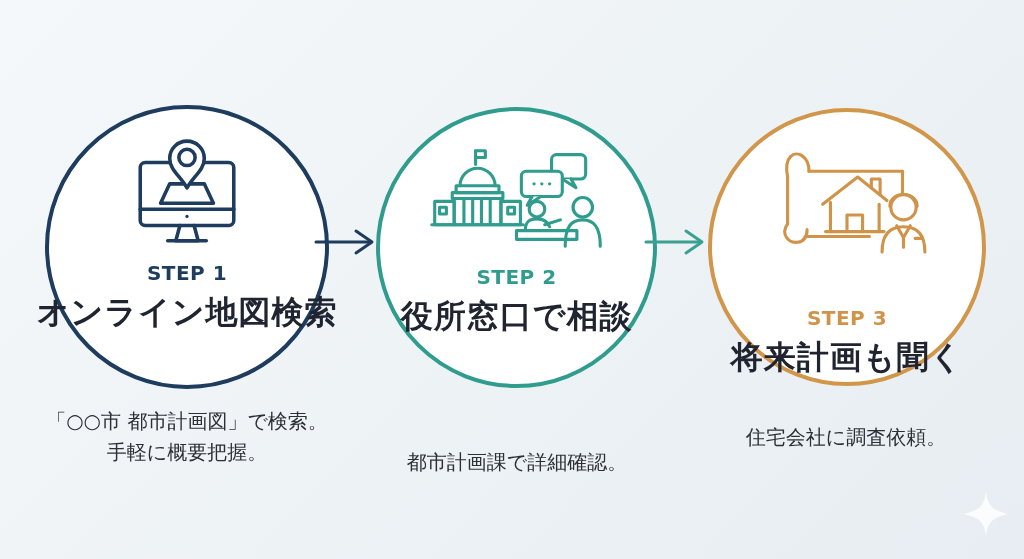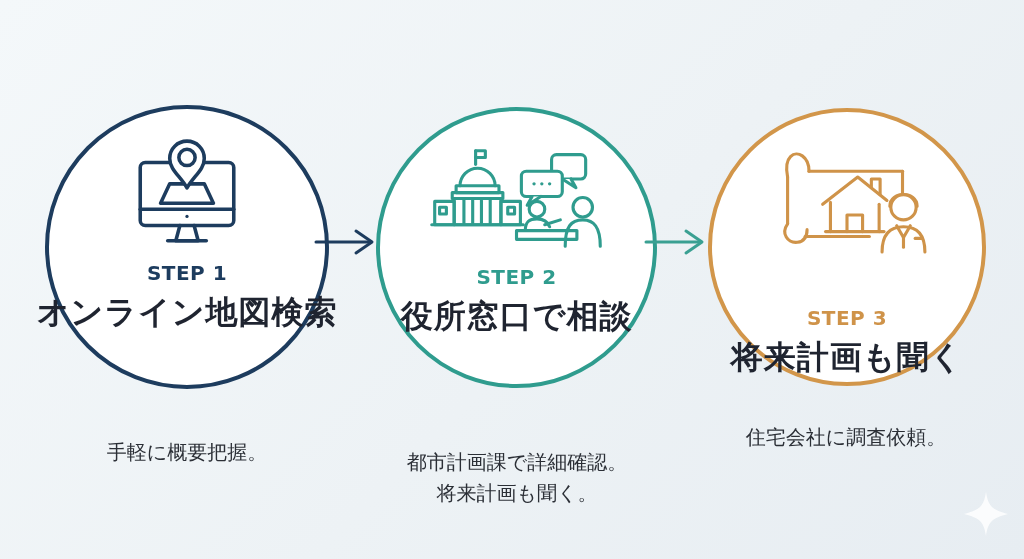--- a/index.html
+++ b/index.html
@@ -142,26 +142,25 @@
   <svg class="arrow" id="arrow1" width="66" height="30" viewBox="0 0 66 30">
     <line x1="2" y1="15" x2="56" y2="15" stroke="#1d3c5e" stroke-width="3" stroke-linecap="round"></line>
     <polyline points="42,4 58,15 42,26" fill="none" stroke="#1d3c5e" stroke-width="3" stroke-linecap="round" stroke-linejoin="round"></polyline>
   </svg>
   <svg class="arrow" id="arrow2" width="66" height="30" viewBox="0 0 66 30">
     <line x1="2" y1="15" x2="56" y2="15" stroke="#3aa092" stroke-width="3" stroke-linecap="round"></line>
     <polyline points="42,4 58,15 42,26" fill="none" stroke="#3aa092" stroke-width="3" stroke-linecap="round" stroke-linejoin="round"></polyline>
   </svg>
 
   <div class="step-desc" id="desc1">
-    <br>
+    <span>「○○市 都市計画図」で検索。</span><br>
     <span>手軽に概要把握。</span>
   </div>
   <div class="step-desc" id="desc2">
     <span>都市計画課で詳細確認。</span><br>
-    <span>将来計画も聞く。</span>
   </div>
   <div class="step-desc" id="desc3">
     <span>住宅会社に調査依頼。</span><br>
   </div>
 
   <svg class="sparkle" width="46" height="46" viewBox="0 0 46 46">
     <path d="M23 1 C25 15 29 19 45 23 C29 27 25 31 23 45 C21 31 17 27 1 23 C17 19 21 15 23 1 Z" fill="#ffffff"></path>
   </svg>
 
 </div>

